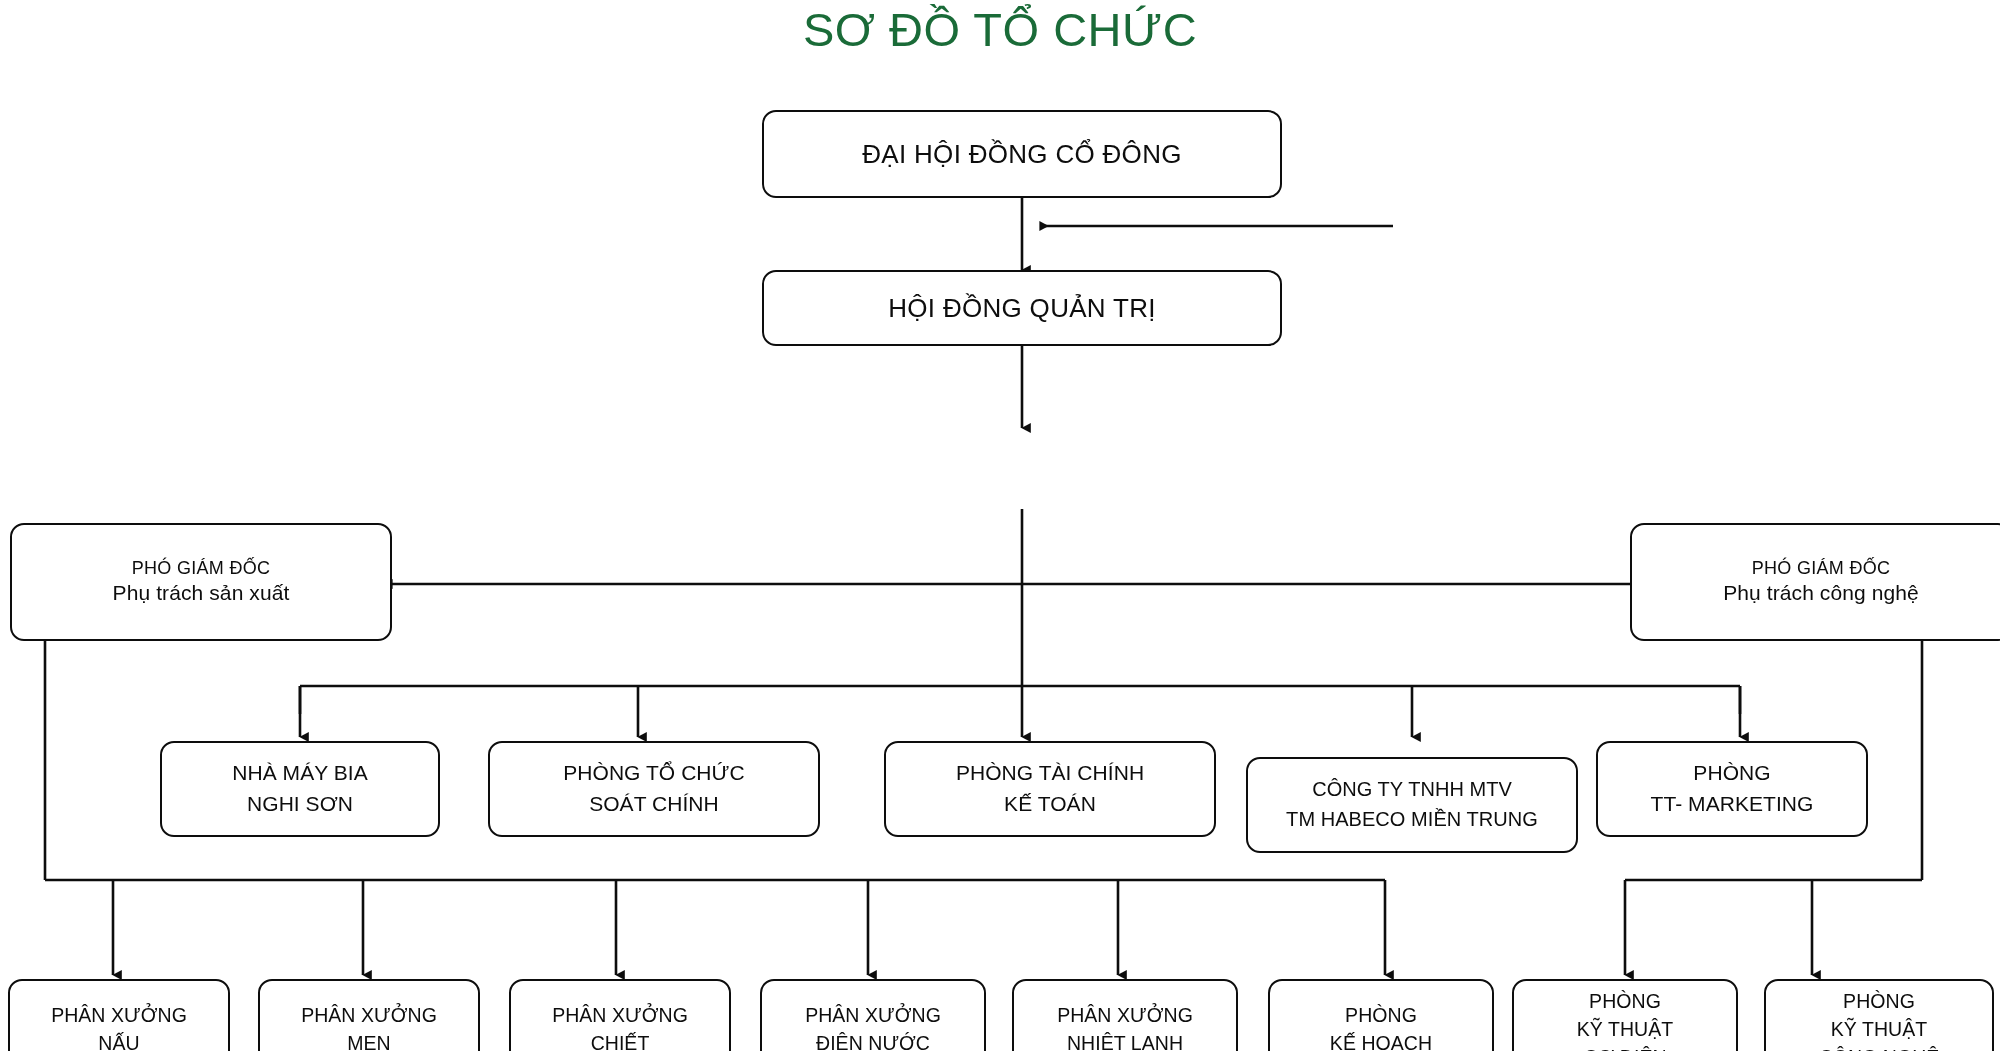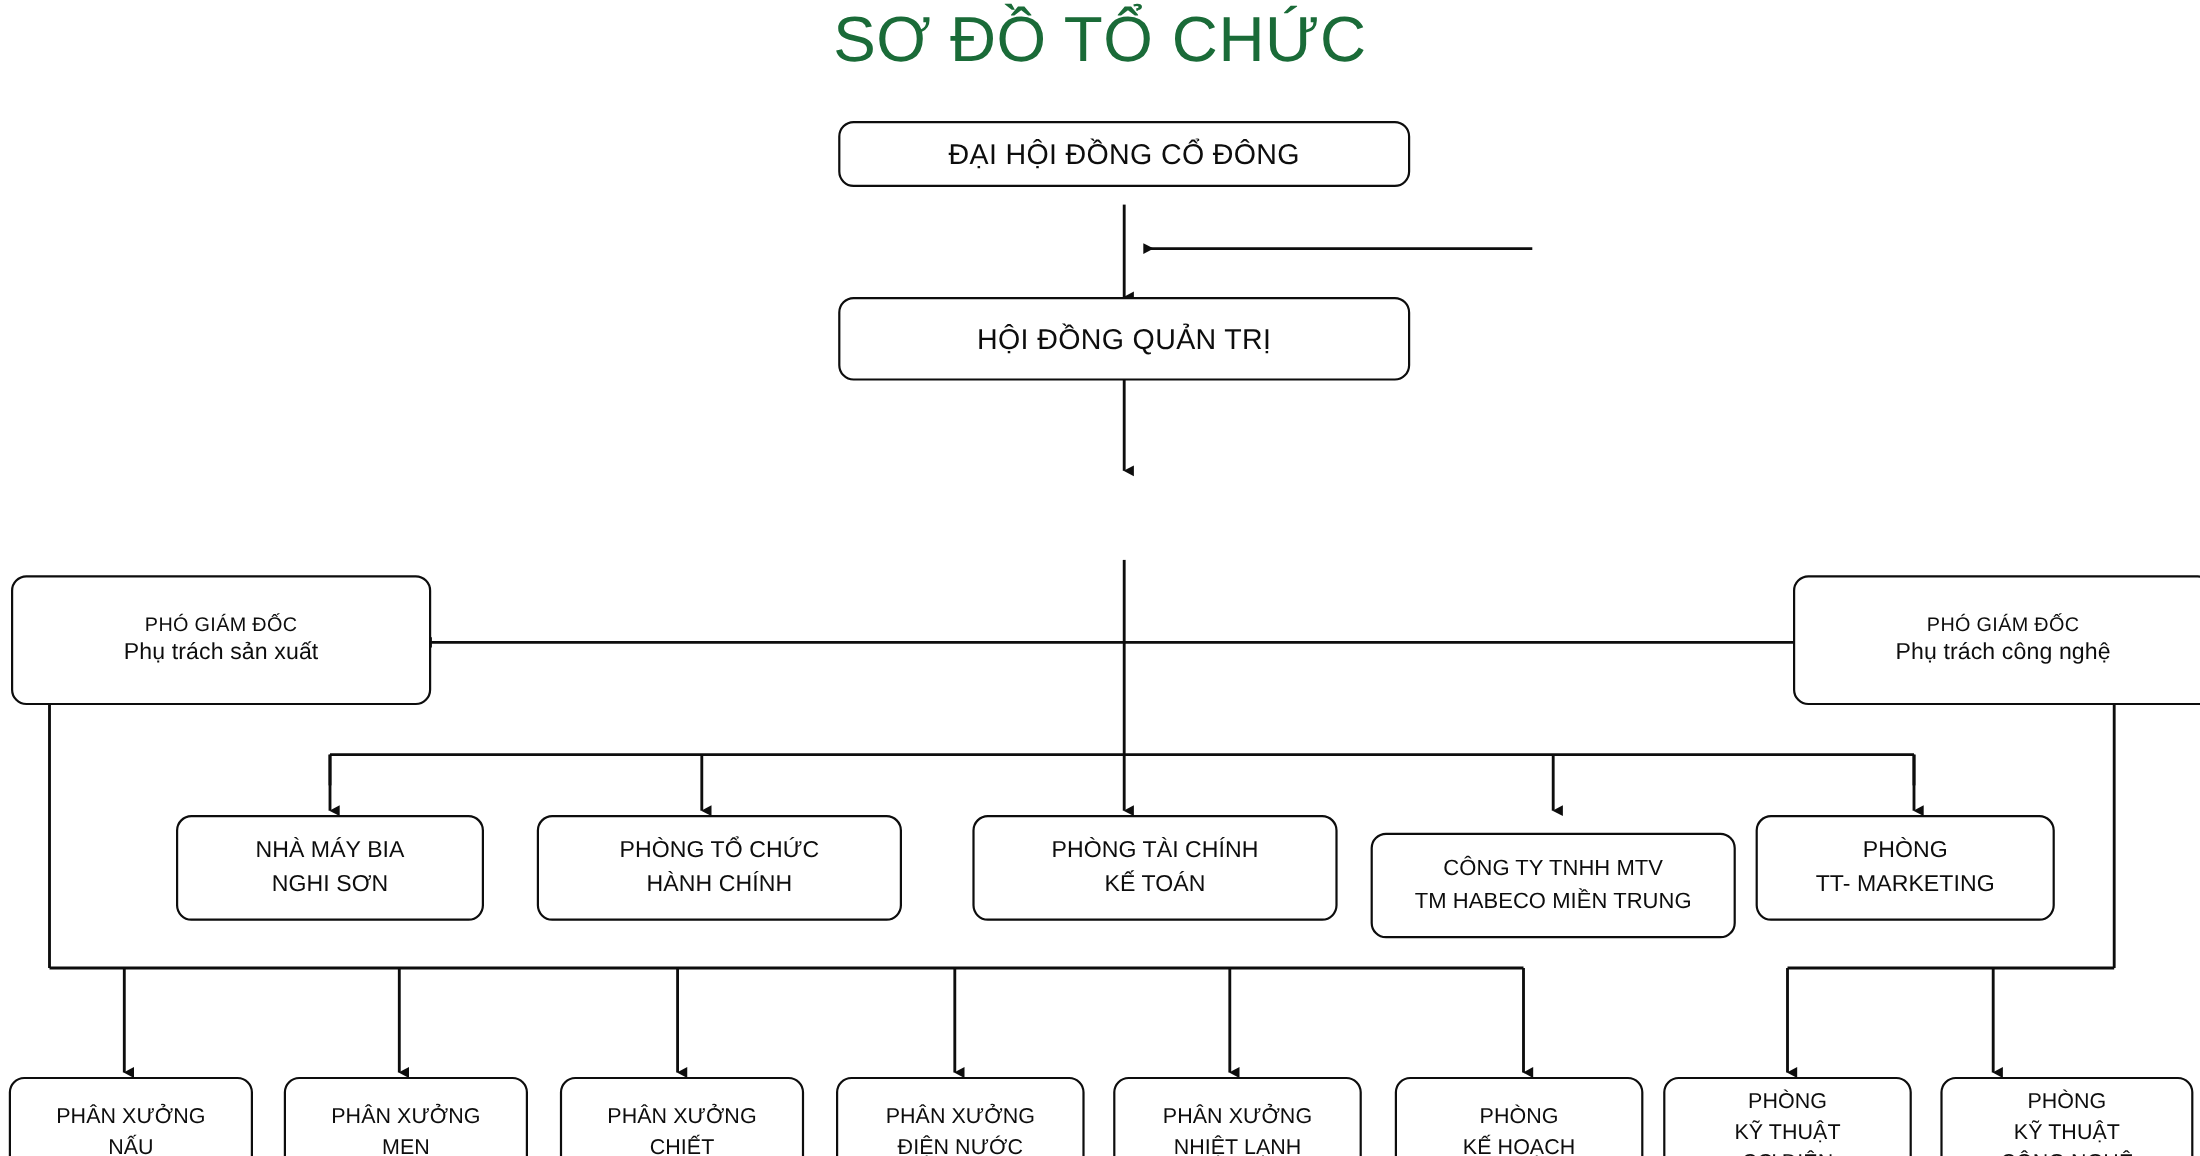--- a/index.html
+++ b/index.html
@@ -22,21 +22,21 @@
     width: 2000px;
     height: 1051px;
     pointer-events: none;
   }
   .title {
     position: absolute;
     left: 0;
     top: 2px;
     width: 2000px;
     text-align: center;
-    font-size: 58px;
+    font-size: 47px;
     letter-spacing: 0.5px;
     font-weight: 400;
     color: #1a6b38;
     white-space: nowrap;
   }
   .node {
     position: absolute;
     box-sizing: border-box;
     border: 2.4px solid #0d0d0d;
     border-radius: 14px;
@@ -120,21 +120,21 @@
       <path d="M1118,880 L1118,975" marker-end="url(#arrowDown)"></path>
       <path d="M1385,880 L1385,975" marker-end="url(#arrowDown)"></path>
 
       <path d="M1922,641 L1922,880"></path>
       <path d="M1922,880 L1625,880"></path>
       <path d="M1625,880 L1625,975" marker-end="url(#arrowDown)"></path>
       <path d="M1812,880 L1812,975" marker-end="url(#arrowDown)"></path>
     </g>
   </svg>
 
-  <div class="node lvl-top" style="left:762px; top:110px; width:520px; height:60px;">
+  <div class="node lvl-top" style="left:762px; top:110px; width:520px; height:88px;">
     <span class="ln">ĐẠI HỘI ĐỒNG CỔ ĐÔNG</span>
   </div>
 
 
   <div class="node lvl-top" style="left:762px; top:270px; width:520px; height:76px;">
     <span class="ln">HỘI ĐỒNG QUẢN TRỊ</span>
   </div>
 
 
   <div class="node lvl-deputy" style="left:10px; top:523px; width:382px; height:118px;">
@@ -147,21 +147,21 @@
     <span class="ln sub">Phụ trách công nghệ</span>
   </div>
 
   <div class="node lvl-dept" style="left:160px; top:741px; width:280px; height:96px;">
     <span class="ln">NHÀ MÁY BIA</span>
     <span class="ln">NGHI SƠN</span>
   </div>
 
   <div class="node lvl-dept" style="left:488px; top:741px; width:332px; height:96px;">
     <span class="ln">PHÒNG TỔ CHỨC</span>
-    <span class="ln">HÀNH CHÍNH</span>
+    <span class="ln">SOÁT CHÍNH</span>
   </div>
 
   <div class="node lvl-dept" style="left:884px; top:741px; width:332px; height:96px;">
     <span class="ln">PHÒNG TÀI CHÍNH</span>
     <span class="ln">KẾ TOÁN</span>
   </div>
 
   <div class="node lvl-dept condensed" style="left:1246px; top:757px; width:332px; height:96px;">
     <span class="ln">CÔNG TY TNHH MTV</span>
     <span class="ln">TM HABECO MIỀN TRUNG</span>

